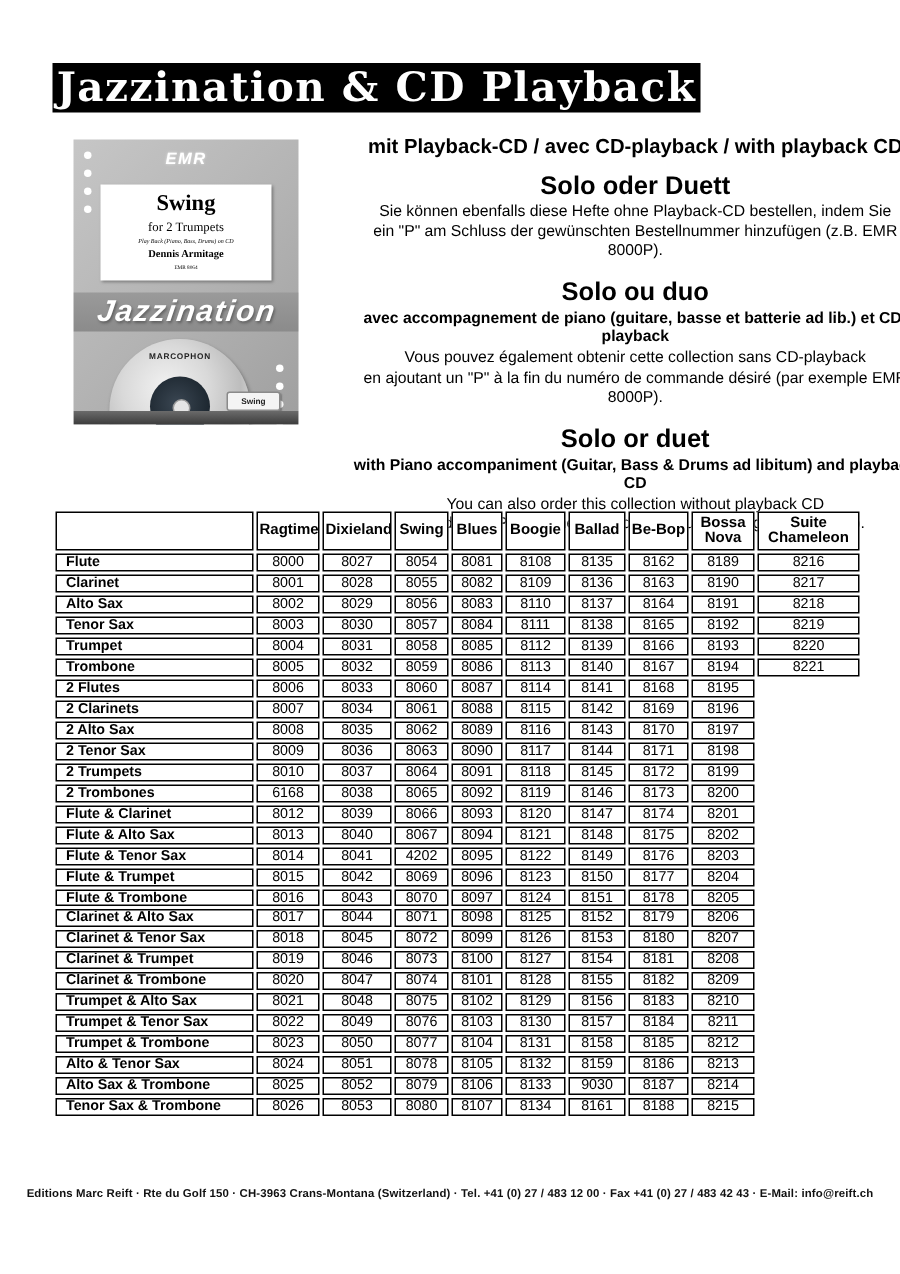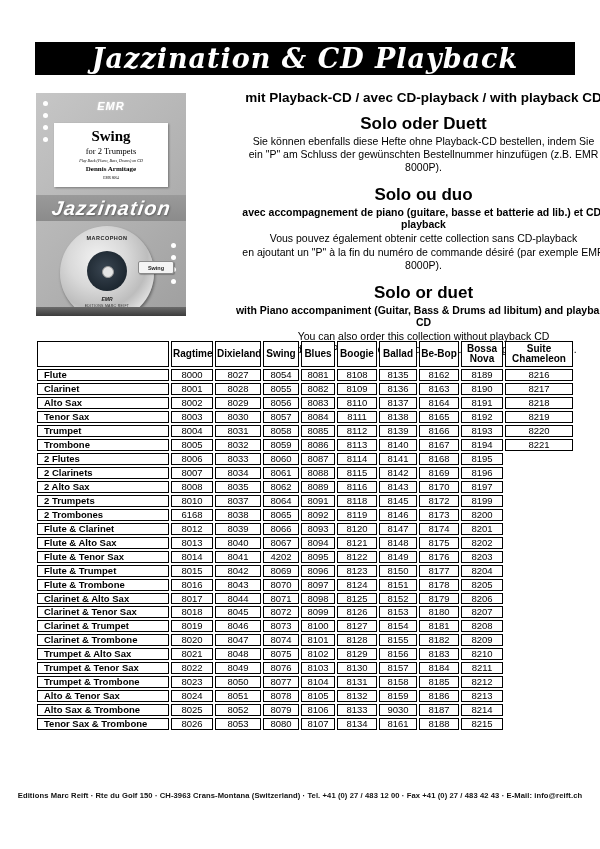--- a/index.html
+++ b/index.html
@@ -3,30 +3,30 @@
 <meta charset="utf-8">
 <style>
   html,body{margin:0;padding:0;background:#e8e8e8;}
   .page{
     position:relative;width:600px;height:849px;background:#ffffff;
     font-family:"Liberation Sans",sans-serif;color:#000;overflow:hidden;
     margin:0 auto;
   }
   
   .title-band{
-    position:absolute;left:35px;top:42px;width:540px;height:33px;
-    background:#000;display:flex;align-items:center;justify-content:center;font-style:italic;
+    position:absolute;left:35px;top:42px;width:432px;height:33px;
+    background:#000;display:flex;align-items:center;justify-content:center;
   }
   .title-band h1{
     margin:0;color:#fff;font-family:"DejaVu Serif","Liberation Serif",serif;
     font-weight:900;font-size:27px;letter-spacing:1px;white-space:nowrap;
   }
   
   .cover{
-    position:absolute;left:36px;top:93px;width:150px;height:223px;
+    position:absolute;left:49px;top:93px;width:150px;height:190px;
     background:linear-gradient(135deg,#c6c6c6 0%,#b2b2b2 55%,#9f9f9f 100%);
     overflow:hidden;
   }
   .dots{position:absolute;display:flex;flex-direction:column;gap:7px;}
   .dots.tl{left:7px;top:8px;}
   .dots.br{right:10px;top:150px;}
   .dot{width:5px;height:5px;border-radius:50%;background:#fff;}
   .emr-top{
     position:absolute;left:0;top:7px;width:100%;text-align:center;
     color:#fff;font-weight:bold;font-size:11px;font-style:italic;
@@ -315,20 +315,32 @@
           <td>8035</td>
           <td>8062</td>
           <td>8089</td>
           <td>8116</td>
           <td>8143</td>
           <td>8170</td>
           <td>8197</td>
           <td class="void"></td>
         </tr>
         <tr>
+          <td class="lbl">2 Tenor Sax</td>
+          <td>8009</td>
+          <td>8036</td>
+          <td>8063</td>
+          <td>8090</td>
+          <td>8117</td>
+          <td>8144</td>
+          <td>8171</td>
+          <td>8198</td>
+          <td class="void"></td>
+        </tr>
+        <tr>
           <td class="lbl">2 Trumpets</td>
           <td>8010</td>
           <td>8037</td>
           <td>8064</td>
           <td>8091</td>
           <td>8118</td>
           <td>8145</td>
           <td>8172</td>
           <td>8199</td>
           <td class="void"></td>

